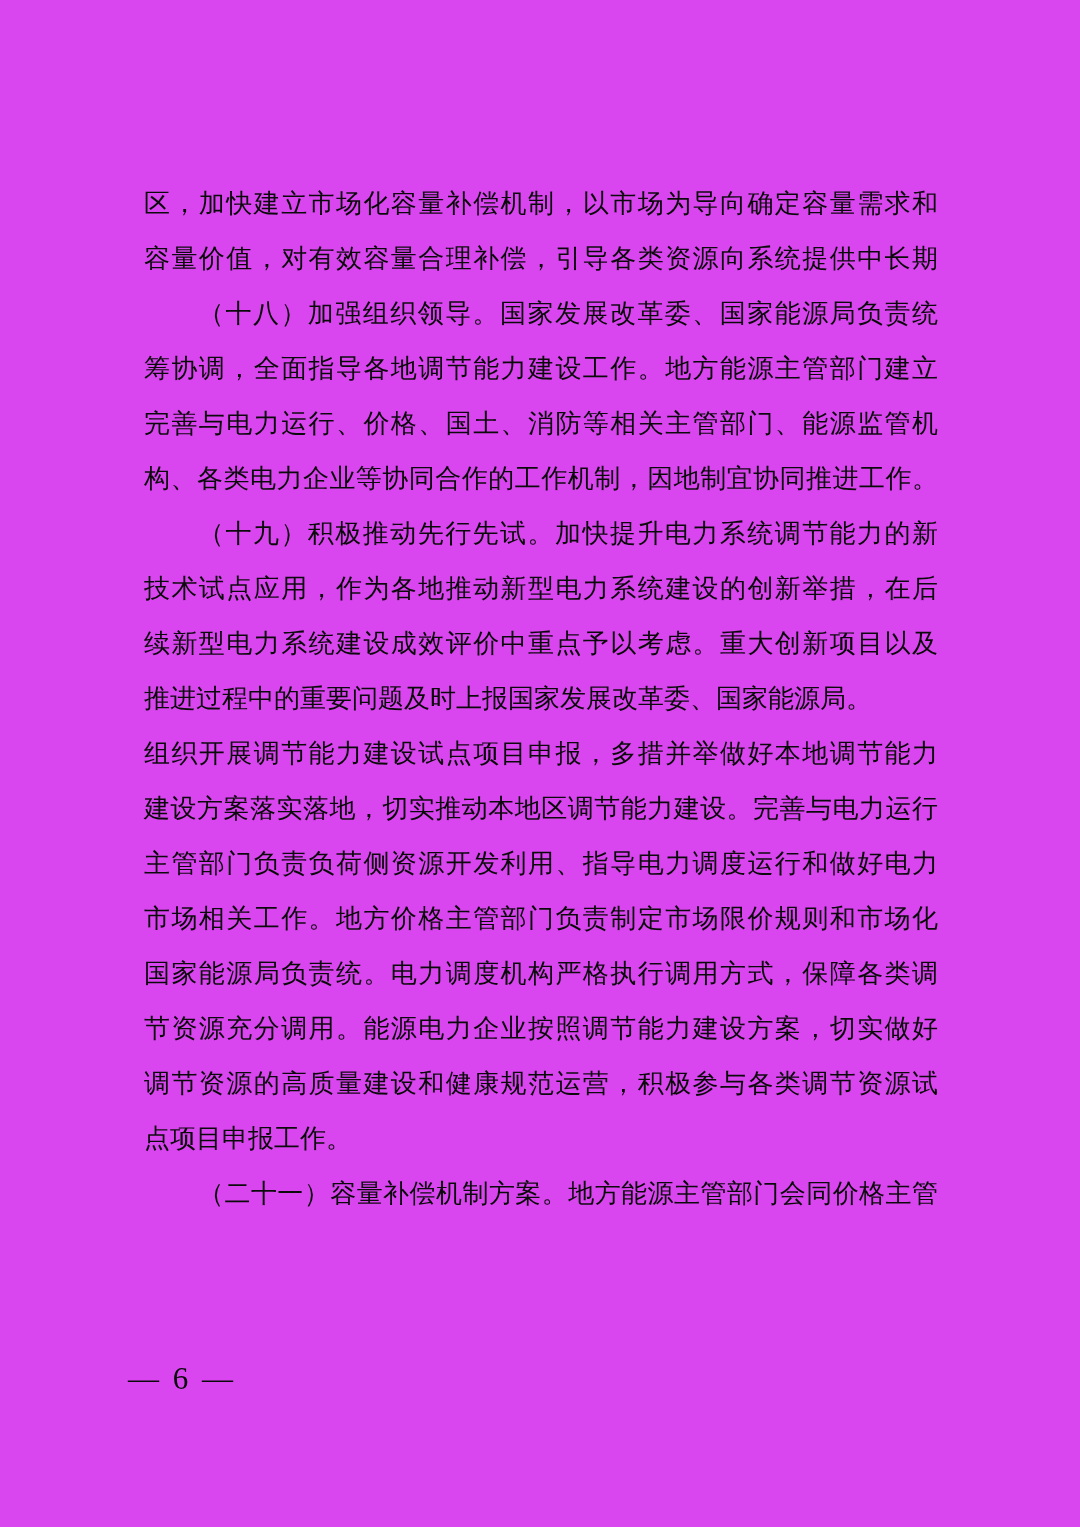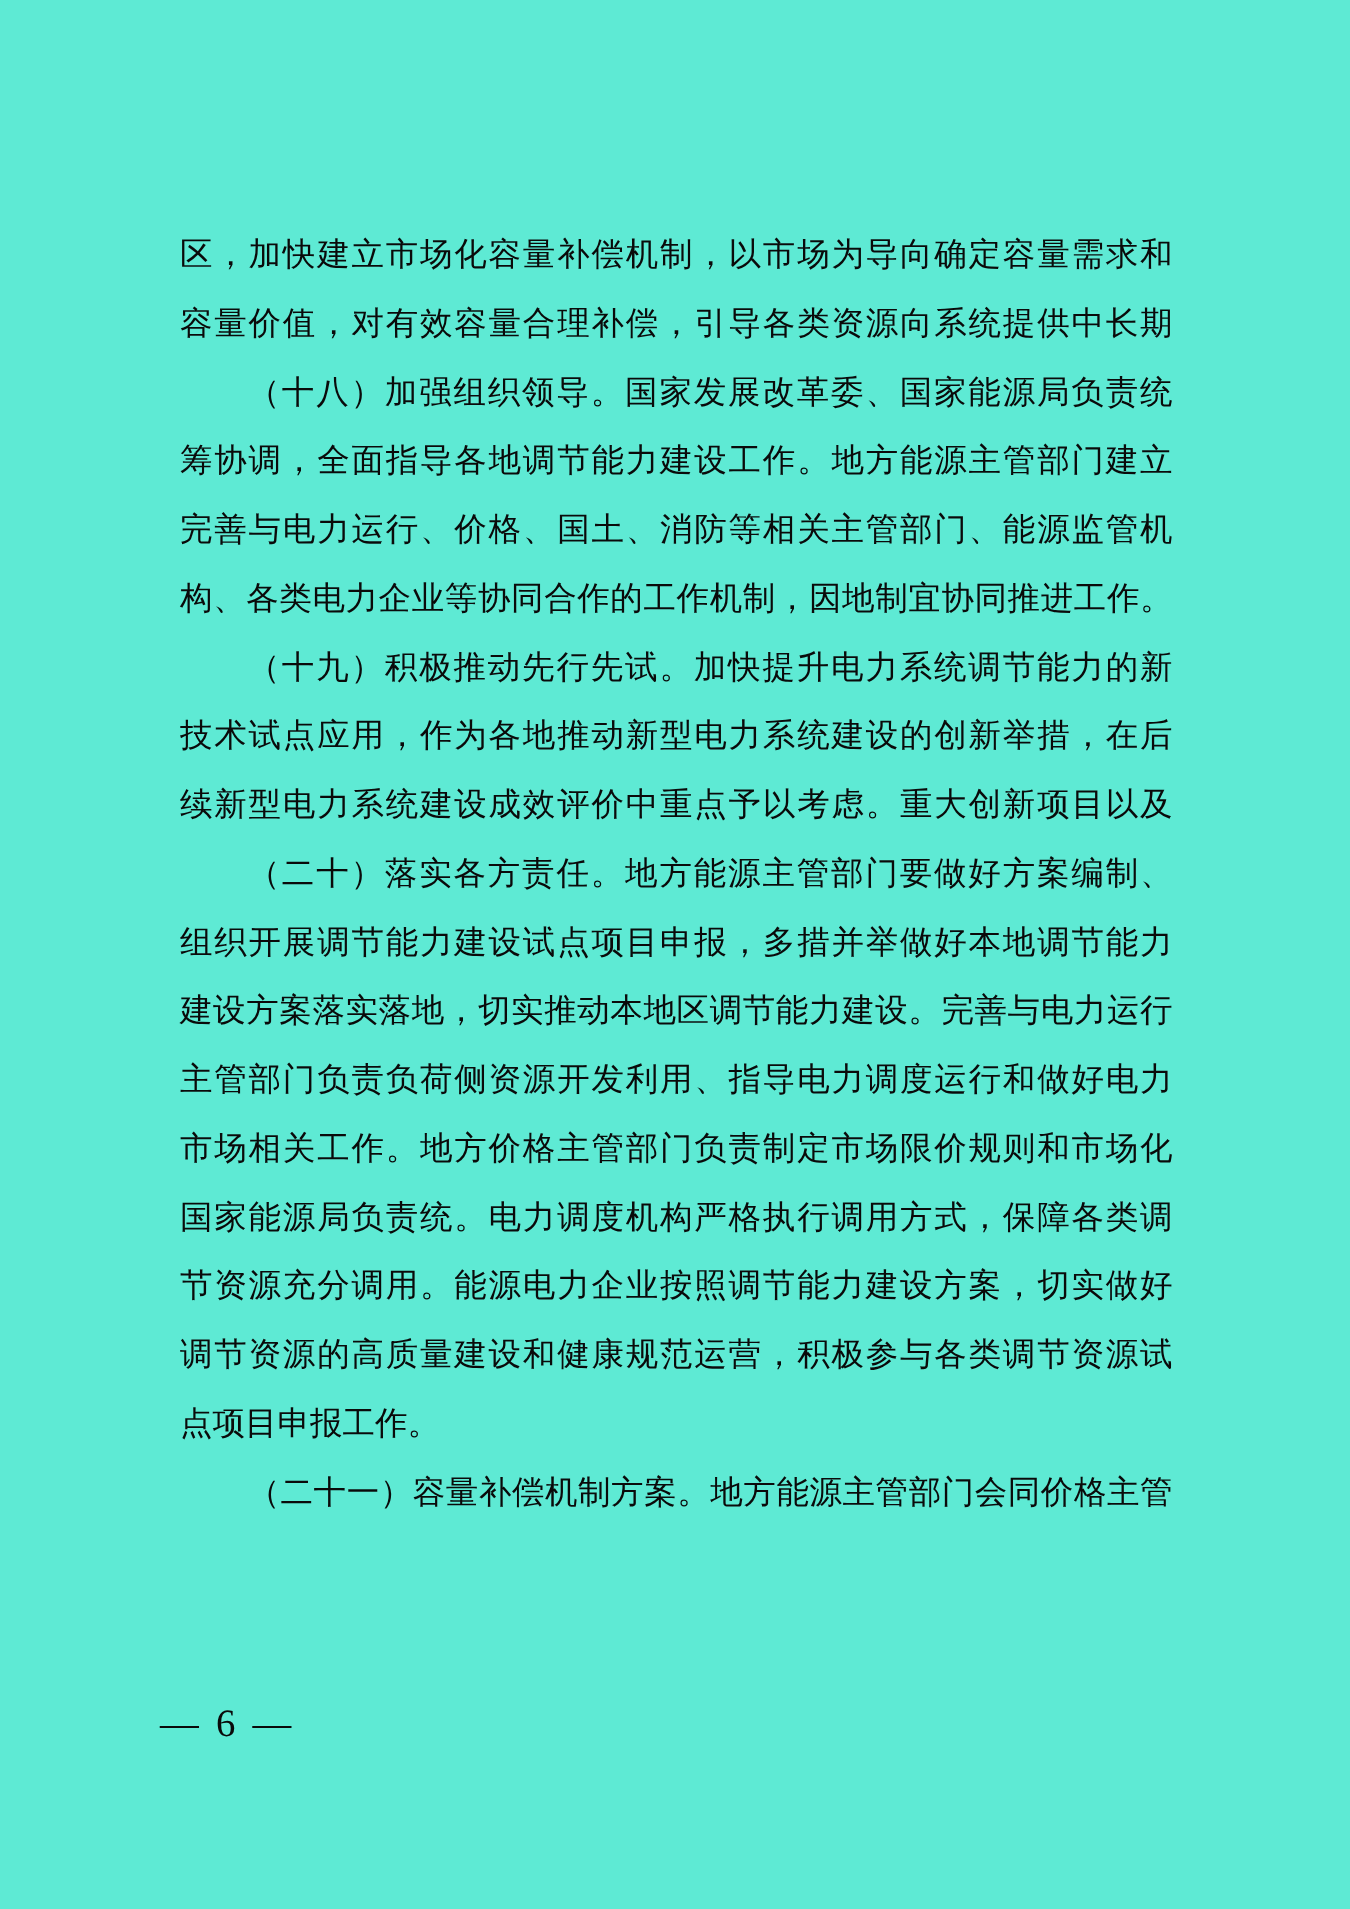--- a/index.html
+++ b/index.html
@@ -10,21 +10,21 @@
     overflow: hidden;
   }
   body {
     position: relative;
     font-family: "Liberation Serif", "DejaVu Serif", serif;
     color: #0a0a0a;
   }
   .page {
     position: absolute;
     inset: 0;
-    background: #5eead4;
+    background: #d946ef;
   }
   .content {
     position: absolute;
     left: 144px;
     top: 176px;
     width: 794px;
   }
   .line {
     height: 55px;
     line-height: 55px;
@@ -71,22 +71,22 @@
 
 
     <div class="line j indent"><span class="lead">（十八）加强组织领导。</span><span>国家发展改革委、国家能源局负责统</span></div>
     <div class="line j"><span>筹协调，全面指导各地调节能力建设工作。地方能源主管部门建立</span></div>
     <div class="line j"><span>完善与电力运行、价格、国土、消防等相关主管部门、能源监管机</span></div>
     <div class="line j"><span>构、各类电力企业等协同合作的工作机制，因地制宜协同推进工作。</span></div>
 
     <div class="line j indent"><span class="lead">（十九）积极推动先行先试。</span><span>加快提升电力系统调节能力的新</span></div>
     <div class="line j"><span>技术试点应用，作为各地推动新型电力系统建设的创新举措，在后</span></div>
     <div class="line j"><span>续新型电力系统建设成效评价中重点予以考虑。重大创新项目以及</span></div>
+    <div class="line"><span>推进过程中的重要问题及时上报国家发展改革委、国家能源局。</span></div>
 
-    <div class="line j indent"><span class="lead">（二十）落实各方责任。</span><span>地方能源主管部门要做好方案编制、</span></div>
     <div class="line j"><span>组织开展调节能力建设试点项目申报，多措并举做好本地调节能力</span></div>
     <div class="line j"><span>建设方案落实落地，切实推动本地区调节能力建设。完善与电力运行</span></div>
     <div class="line j"><span>主管部门负责负荷侧资源开发利用、指导电力调度运行和做好电力</span></div>
     <div class="line j"><span>市场相关工作。地方价格主管部门负责制定市场限价规则和市场化</span></div>
     <div class="line j"><span>国家能源局负责统。电力调度机构严格执行调用方式，保障各类调</span></div>
     <div class="line j"><span>节资源充分调用。能源电力企业按照调节能力建设方案，切实做好</span></div>
     <div class="line j"><span>调节资源的高质量建设和健康规范运营，积极参与各类调节资源试</span></div>
     <div class="line"><span>点项目申报工作。</span></div>
 
     <div class="line j indent"><span class="lead">（二十一）容量补偿机制方案。</span><span>地方能源主管部门会同价格主管</span></div>

